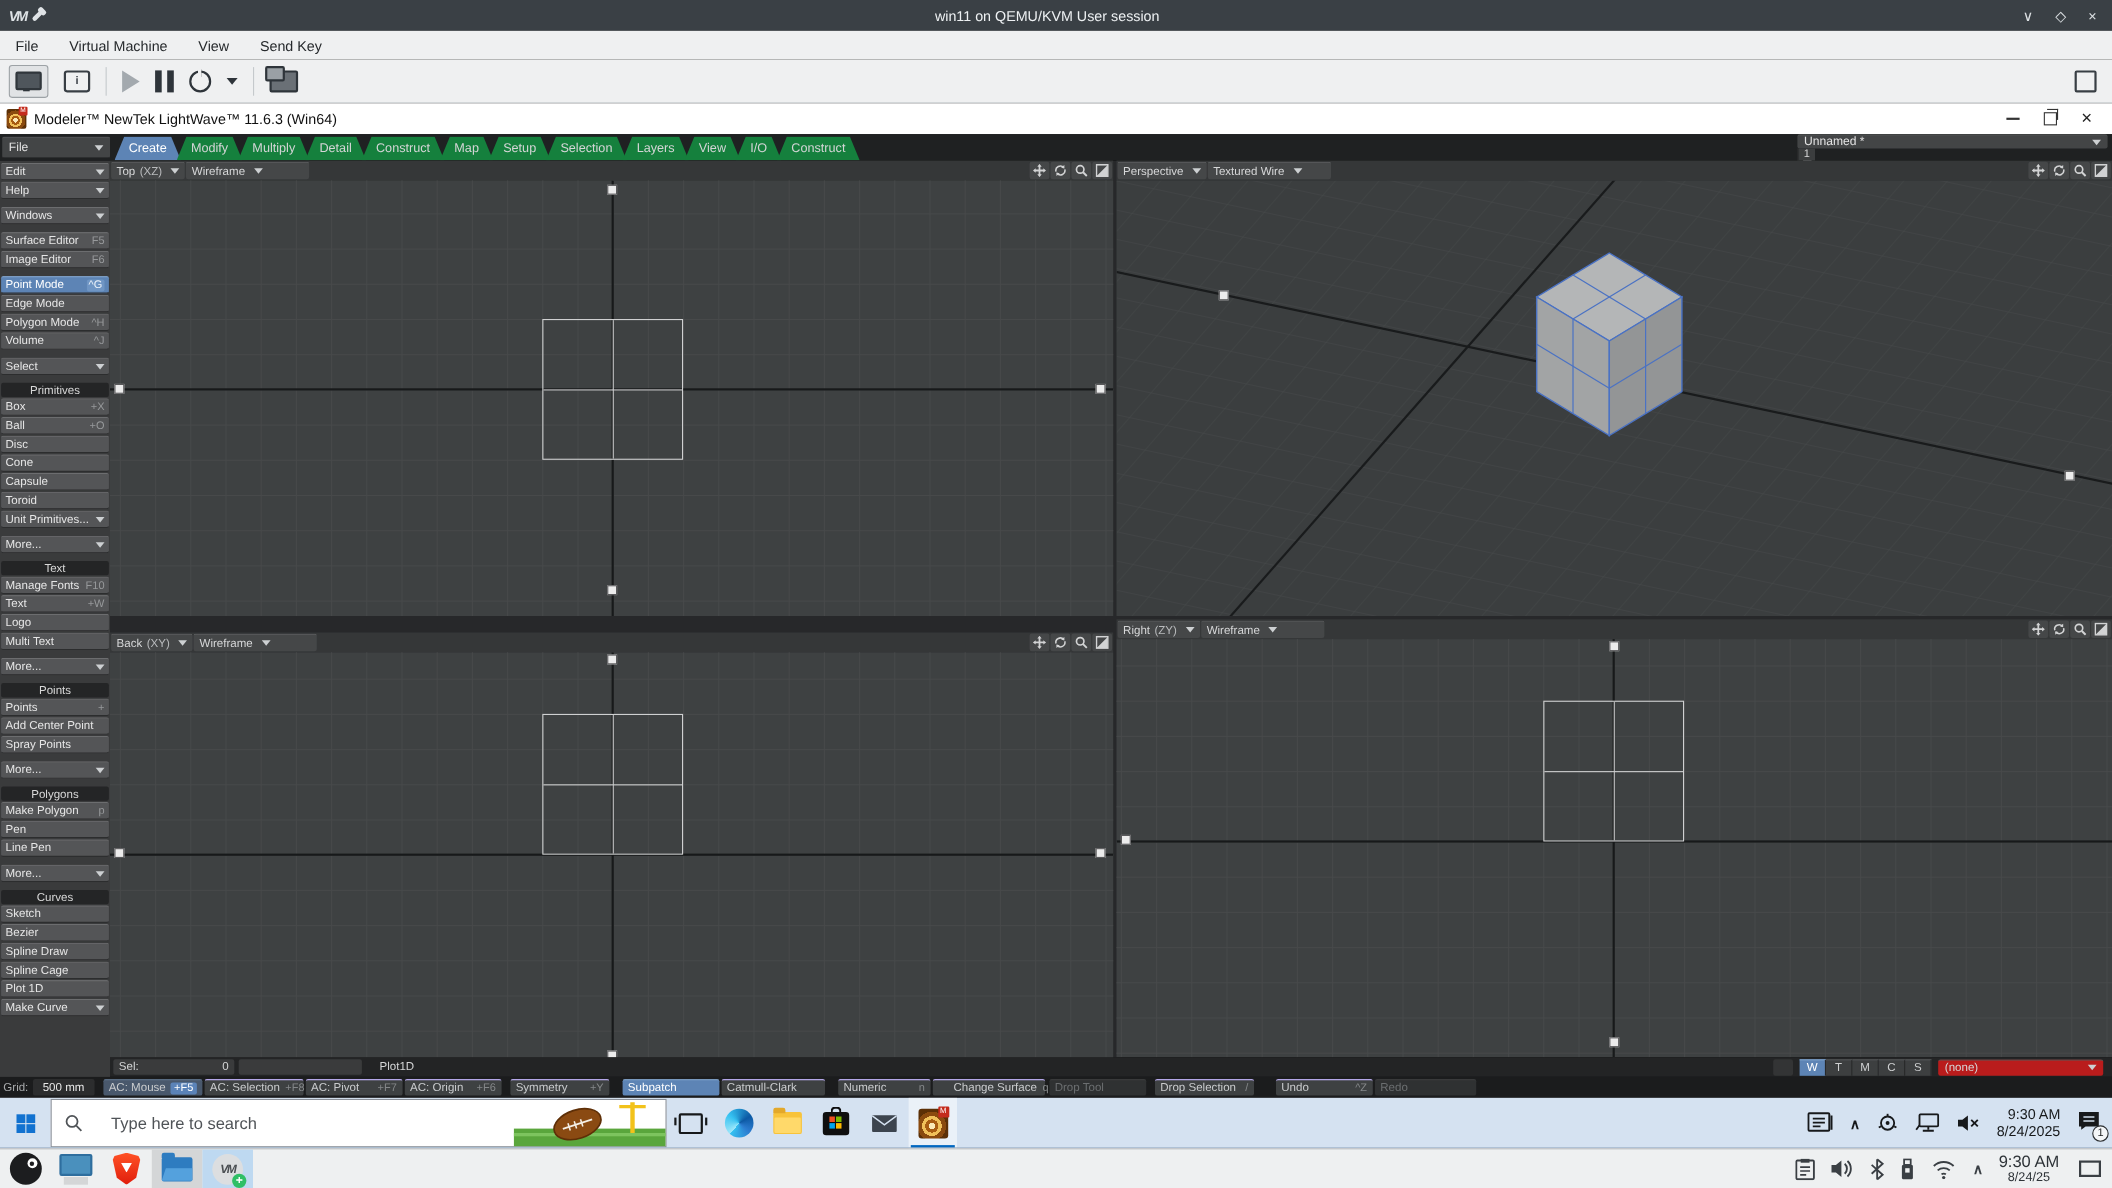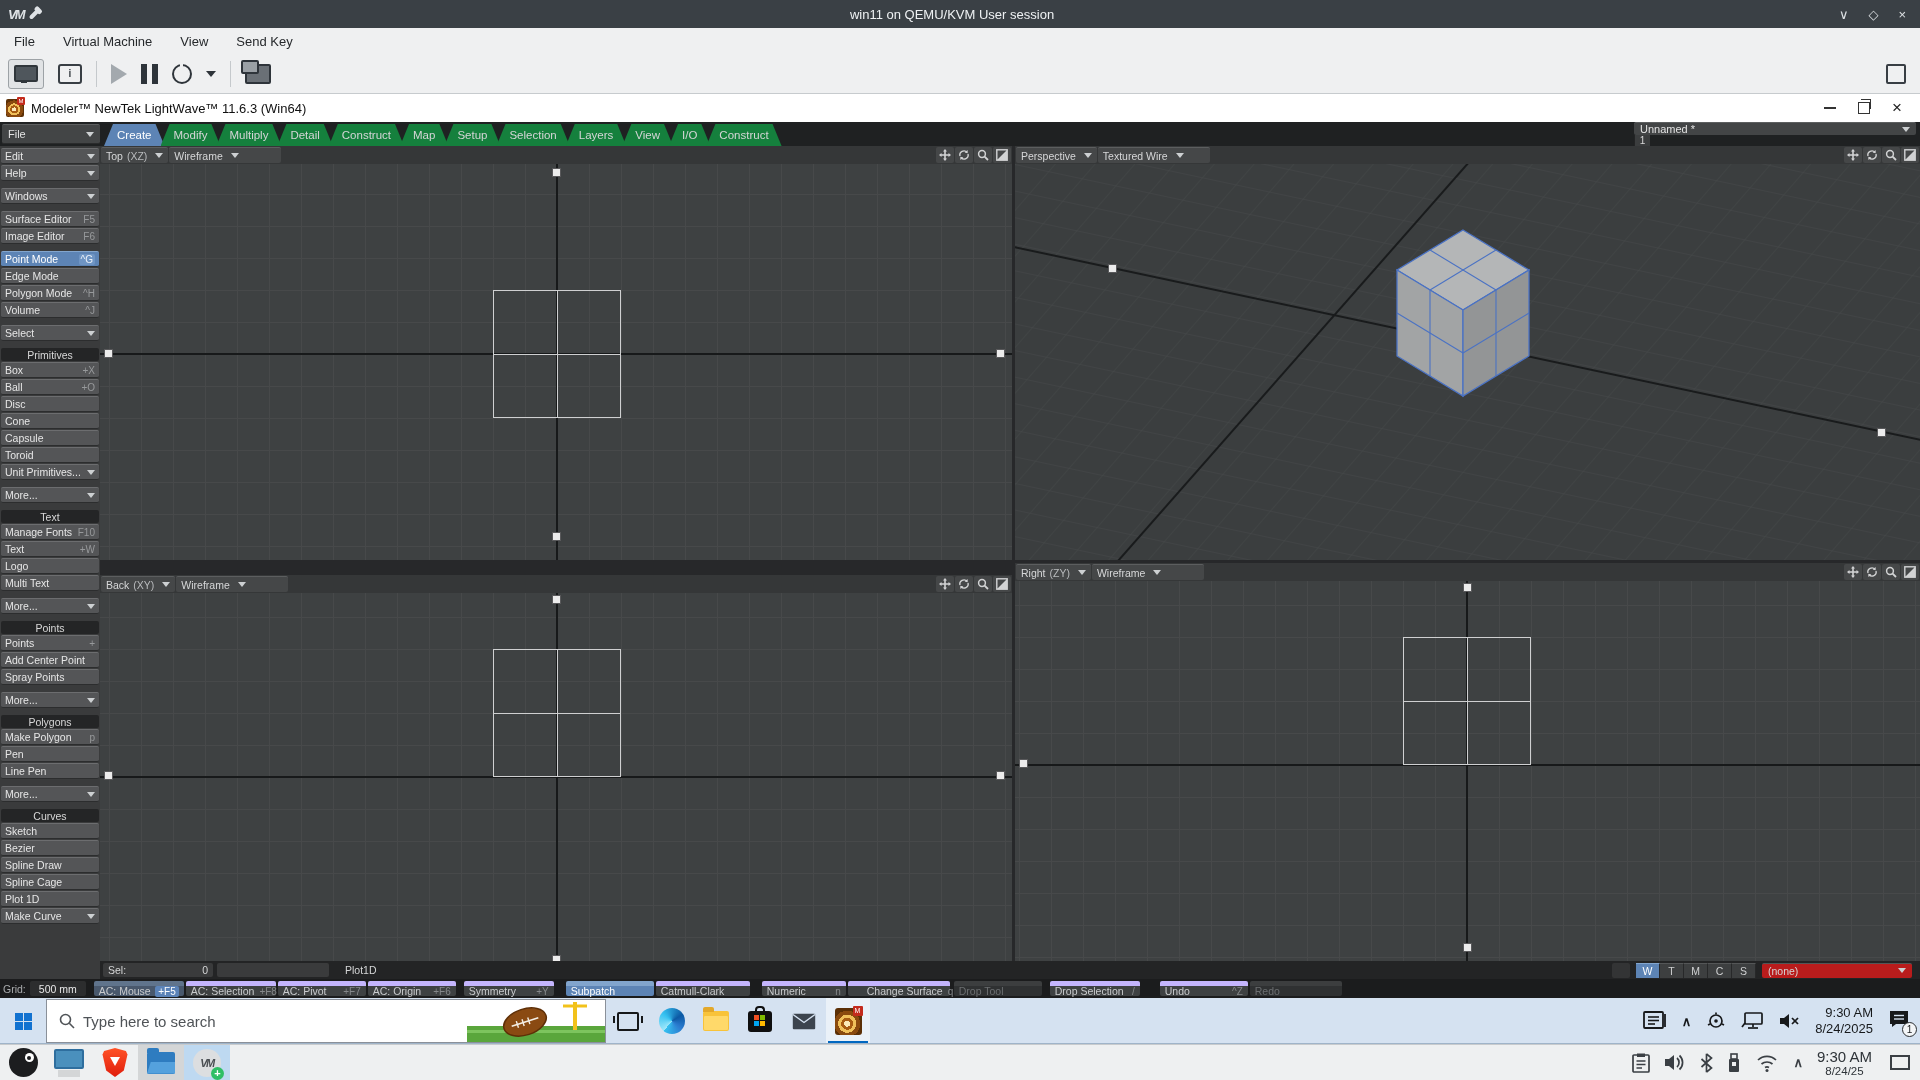--- a/index.html
+++ b/index.html
@@ -117,21 +117,21 @@
   .mbtn{width:24px;height:15px;background:#3d3f40;border-top:1px solid #545657;color:#cfd0d1;font-size:10.5px;
     display:flex;align-items:center;justify-content:center;border-right:1px solid #272829;box-sizing:border-box;}
   .mbtn.on{background:#5d84b5;border-top-color:#82a5cd;color:#fff;}
   .nonesel{width:150px;height:15px;background:#b91c1c;border-top:1px solid #545657;margin-left:6px;border-radius:2px;
     display:flex;align-items:center;padding:0 6px;box-sizing:border-box;}
   #row2{top:979px;left:0;width:1920px;height:19px;background:#1b1c1d;display:flex;align-items:center;font-size:10.5px;box-sizing:border-box;}
   .gridlbl{color:#a9abad;margin-left:3px;}
   .gridval{min-width:56px;height:15px;background:#2c2d2e;color:#e8e8e8;margin-left:4px;border-radius:2px;
     display:flex;align-items:center;justify-content:center;padding:0 4px;box-sizing:border-box;}
   #acbtns{display:flex;align-items:center;margin-left:6px;}
-  .sbtn{height:15px;background:#3e4142;border-top:5px solid #c4b5fd;color:#c9cbcd;display:flex;align-items:center;
+  .sbtn{height:15px;background:#3e4142;border-top:1px solid #c4b5fd;color:#c9cbcd;display:flex;align-items:center;
     padding:0 5px;margin-left:2px;border-radius:2px;box-sizing:border-box;white-space:nowrap;}
   .sbtn .k{margin-left:auto;color:#85888a;padding-left:5px;font-size:10px;}
   .sbtn.v-blue{background:#5d84b5;border-top-color:#82a5cd;color:#fff;}
   .sbtn.v-dim{background:#2f3132;border-top-color:#3c3e3f;color:#6b6e70;}
   .sbtn.v-dim .k{color:#54575a;}
   .sbtn.v-ac{background:#49586c;border-top-color:#60748c;}
   .sbtn.v-ac .k{background:#5b83b8;color:#fff;padding:0 3px;border-radius:2px;}
   #acbtns .sbtn:nth-of-type(1){width:90px;}
   #acbtns .sbtn:nth-of-type(2){width:90px;}
   #acbtns .sbtn:nth-of-type(3){width:88px;}
@@ -145,21 +145,21 @@
   #acbtns .sbtn:nth-of-type(11){width:90px;margin-left:8px;}
   #acbtns .sbtn:nth-of-type(12){width:88px;margin-left:20px;}
   #acbtns .sbtn:nth-of-type(13){width:92px;}
   
   #wtb{top:998px;left:0;width:1920px;height:46px;background:#d5e2f1;display:flex;align-items:center;box-sizing:border-box;}
   .startbtn{width:46px;height:46px;display:flex;align-items:center;justify-content:center;}
   .winlogo{width:17px;height:17px;display:grid;grid-template-columns:8px 8px;grid-template-rows:8px 8px;gap:1px;}
   .winlogo span{background:#1272d0;}
   .wsearch{width:560px;height:44px;background:#fff;border:1px solid #8a9099;display:flex;align-items:center;
     box-sizing:border-box;position:relative;}
-  .wsearch .stext{color:#4f5357;font-size:15px;margin-left:8px;}
+  .wsearch .stext{color:#4f5357;font-size:15px;margin-left:26px;}
   .wsearch svg{margin-left:12px;}
   .sball{position:absolute;right:0;top:0;height:100%;width:150px;overflow:hidden;}
   .ticon{width:44px;height:46px;display:flex;align-items:center;justify-content:center;position:relative;}
   .ticon.active{background:rgba(255,255,255,0.5);}
   .ticon.active::after{content:"";position:absolute;bottom:0;left:2px;width:40px;height:3px;background:#0067c0;}
   .tv-ic{width:18px;height:15px;border:2px solid #16181a;border-radius:2px;position:relative;}
   .tv-ic::before{content:"";position:absolute;left:-6px;top:2px;width:2px;height:7px;background:#16181a;}
   .tv-ic::after{content:"";position:absolute;right:-6px;top:2px;width:2px;height:7px;background:#16181a;}
   .edge-ic{width:26px;height:26px;border-radius:50%;
     background:conic-gradient(from 220deg,#9ee7fa,#35c1f1 25%,#0c59a4 55%,#2b7cd0 75%,#35c1f1);}

